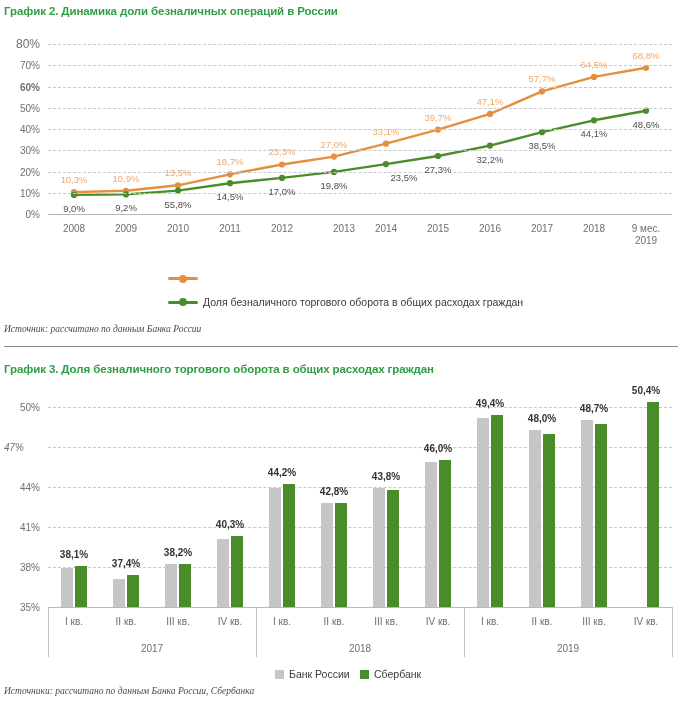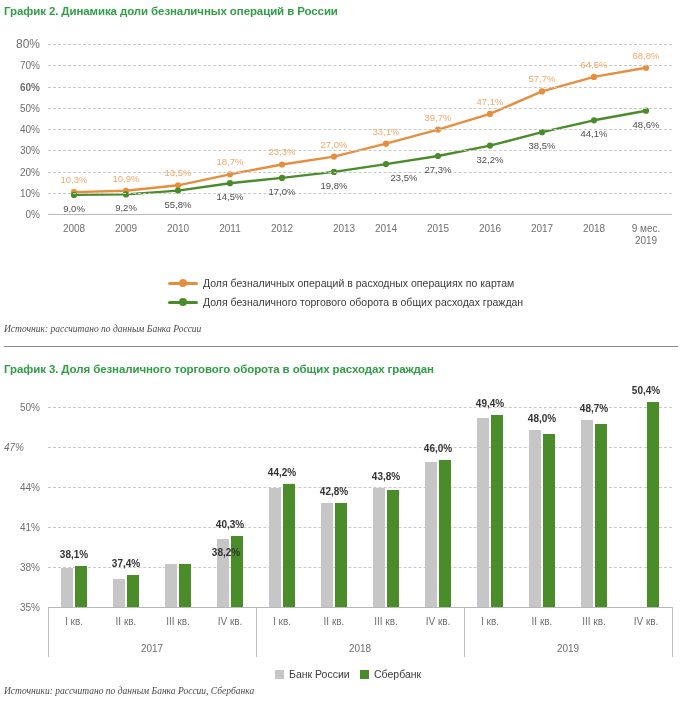--- a/index.html
+++ b/index.html
@@ -230,21 +230,20 @@
         <div class="dlabel dark" style="left: 404px; top: 172.062px;">23,5%</div>
         <div class="dlabel dark" style="left: 438px; top: 163.988px;">27,3%</div>
         <div class="dlabel dark" style="left: 490px; top: 153.575px;">32,2%</div>
         <div class="dlabel dark" style="left: 542px; top: 140.188px;">38,5%</div>
         <div class="dlabel dark" style="left: 594px; top: 128.287px;">44,1%</div>
         <div class="dlabel dark" style="left: 646px; top: 118.725px;">48,6%</div>
       </div>
 
     <div class="legend-row" style="left:168px; top:277px;">
       <span class="legend-swatch-line" style="background:#e58f3e;"></span>
-      <span>Доля безналичных операций в расходных операциях по картам</span>
     </div>
     <div class="legend-row" style="left:168px; top:296px;">
       <span class="legend-swatch-line" style="background:#4a8c2a;"></span>
       <span>Доля безналичного торгового оборота в общих расходах граждан</span>
     </div>
 
     <div class="source-note" style="position:absolute; left:4px; top:324px;">Источник: рассчитано по данным Банка России</div>
 
     <hr class="hr" style="position:absolute; left:4px; top:346px; width:674px;">
   </div>
@@ -286,21 +285,21 @@
         <div class="bar green" style="position: absolute; left: 283px; top: 484.333px; width: 12px; height: 122.667px;"></div>
         <div class="bar green" style="position: absolute; left: 335px; top: 503px; width: 12px; height: 104px;"></div>
         <div class="bar green" style="position: absolute; left: 387px; top: 489.667px; width: 12px; height: 117.333px;"></div>
         <div class="bar green" style="position: absolute; left: 439px; top: 460.333px; width: 12px; height: 146.667px;"></div>
         <div class="bar green" style="position: absolute; left: 491px; top: 415px; width: 12px; height: 192px;"></div>
         <div class="bar green" style="position: absolute; left: 543px; top: 433.667px; width: 12px; height: 173.333px;"></div>
         <div class="bar green" style="position: absolute; left: 595px; top: 424.333px; width: 12px; height: 182.667px;"></div>
         <div class="bar green" style="position: absolute; left: 647px; top: 401.667px; width: 12px; height: 205.333px;"></div>
         <div class="dlabel bar" style="left: 74px; top: 548.667px;">38,1%</div>
         <div class="dlabel bar" style="left: 126px; top: 558px;">37,4%</div>
-        <div class="dlabel bar" style="left: 178px; top: 547.333px; margin-left: 48px;">38,2%</div>
+        <div class="dlabel bar" style="left: 178px; top: 547.333px;">38,2%</div>
         <div class="dlabel bar" style="left: 230px; top: 519.333px;">40,3%</div>
         <div class="dlabel bar" style="left: 282px; top: 467.333px;">44,2%</div>
         <div class="dlabel bar" style="left: 334px; top: 486px;">42,8%</div>
         <div class="dlabel bar" style="left: 386px; top: 471.333px;">43,8%</div>
         <div class="dlabel bar" style="left: 438px; top: 443.333px;">46,0%</div>
         <div class="dlabel bar" style="left: 490px; top: 398px;">49,4%</div>
         <div class="dlabel bar" style="left: 542px; top: 412.667px;">48,0%</div>
         <div class="dlabel bar" style="left: 594px; top: 403.333px;">48,7%</div>
         <div class="dlabel bar" style="left: 646px; top: 384.667px;">50,4%</div>
         <div class="tick-x" style="left: 74px; top: 616px;">I кв.</div>

